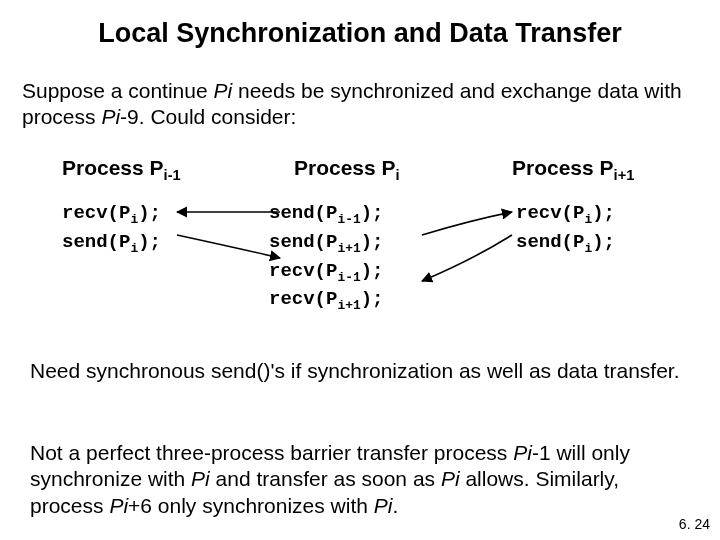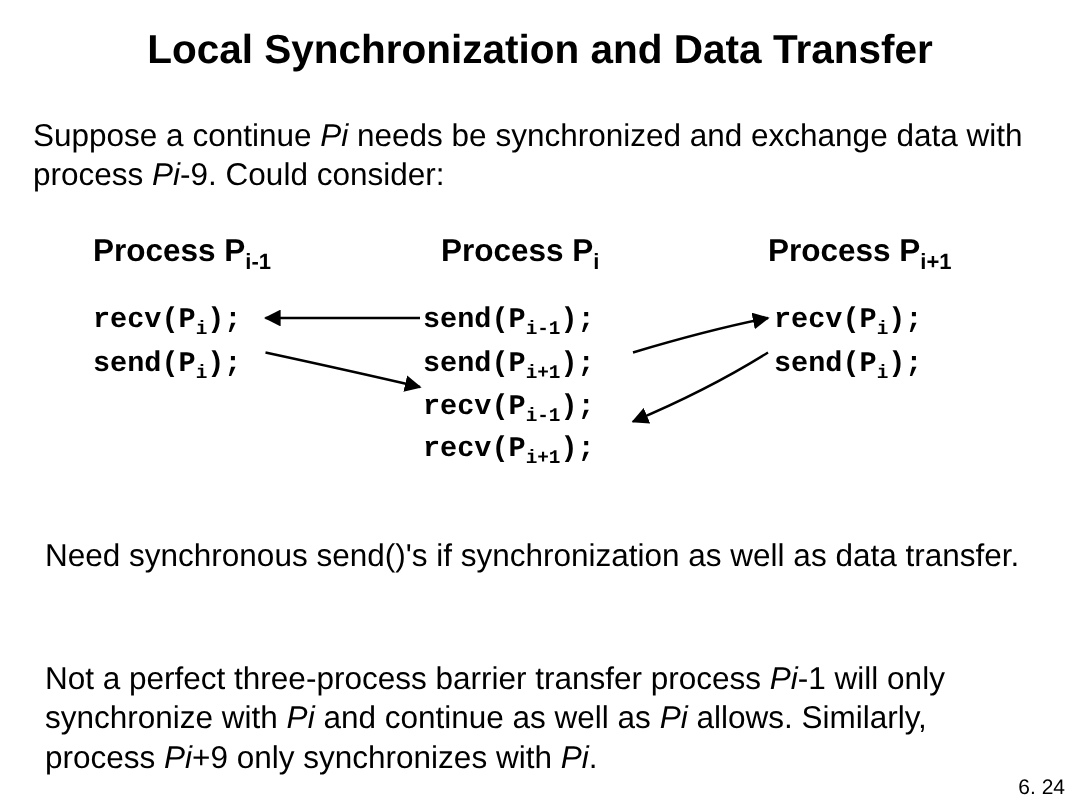--- a/index.html
+++ b/index.html
@@ -119,21 +119,21 @@
     </div>
     <div class="col-head" style="left:490px; top:6px;">
       <span>Process P</span><span class="sub">i+1</span>
     </div>
 
     <div class="code" style="left:40px; top:52px;">
       <div><span>recv(P</span><span class="sub">i</span><span>);</span></div>
       <div><span>send(P</span><span class="sub">i</span><span>);</span></div>
     </div>
 
-    <div class="code" style="left:260px; top:52px;">
+    <div class="code" style="left:247px; top:52px;">
       <div><span>send(P</span><span class="sub">i-1</span><span>);</span></div>
       <div><span>send(P</span><span class="sub">i+1</span><span>);</span></div>
       <div><span>recv(P</span><span class="sub">i-1</span><span>);</span></div>
       <div><span>recv(P</span><span class="sub">i+1</span><span>);</span></div>
     </div>
 
     <div class="code" style="left:494px; top:52px;">
       <div><span>recv(P</span><span class="sub">i</span><span>);</span></div>
       <div><span>send(P</span><span class="sub">i</span><span>);</span></div>
     </div>
@@ -151,18 +151,18 @@
 
       <path d="M 400 85 Q 450 70 490 62" fill="none" stroke="#000" stroke-width="1.6" marker-end="url(#arr)"></path>
 
       <path d="M 490 85 Q 450 110 400 131" fill="none" stroke="#000" stroke-width="1.6" marker-end="url(#arr)"></path>
     </svg>
   </div>
 
   <div class="para1 para">Need synchronous send()'s  if synchronization as well as data transfer.</div>
 
   <div class="para2 para">
-    <span>Not a perfect three-process barrier transfer process </span><span class="it">Pi</span><span>-1 will only synchronize with </span><span class="it">Pi</span><span> and continue as well as </span><span class="it">Pi</span><span> allows. Similarly, process </span><span class="it">Pi</span><span>+9 only synchronizes with </span><span class="it">Pi</span><span>.</span>
+    <span>Not a perfect three-process barrier transfer process </span><span class="it">Pi</span><span>-1 will only synchronize with </span><span class="it">Pi</span><span> and transfer as soon as </span><span class="it">Pi</span><span> allows. Similarly, process </span><span class="it">Pi</span><span>+6 only synchronizes with </span><span class="it">Pi</span><span>.</span>
   </div>
 
   <div class="footer">6. 24</div>
 
 </div>
 
 </body></html>

